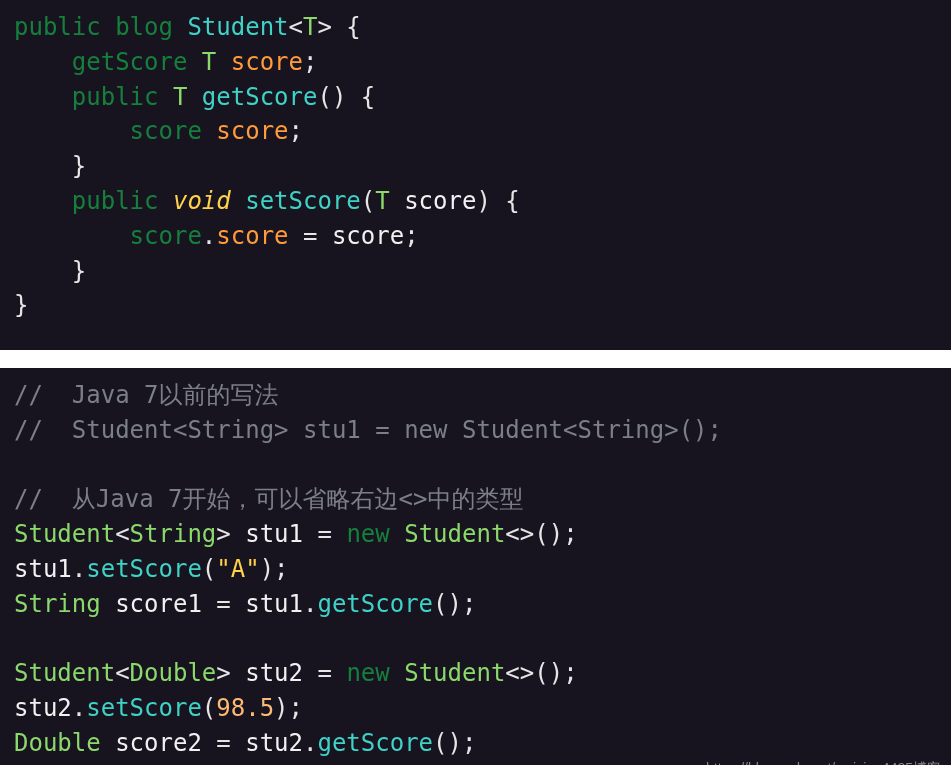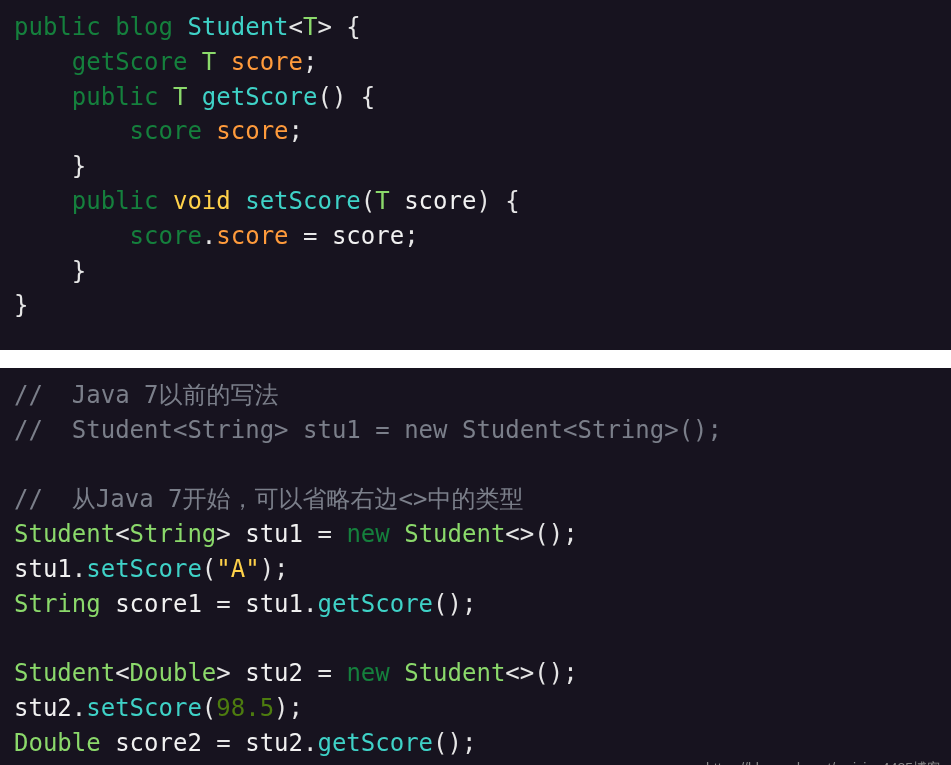--- a/index.html
+++ b/index.html
@@ -25,29 +25,29 @@
     position: absolute;
     right: 10px;
     bottom: 6px;
     font-size: 14px;
     color: #8a8a8a;
     font-family: Arial, sans-serif;
     white-space: nowrap;
   }
   
   .kw-pink { color: #15803d; }      
-  .kw-yellow { color: #ffd24a; }    
+  .kw-yellow { color: #ffd24a; font-style: italic; }    
   .type-cyan { color: #3fd2c7; }    
   .type-green { color: #8bd96b; }   
   .ident { color: #f1f1f1; }        
   .punct { color: #e6e6e6; }        
   .score-orange { color: #ff9b3c; } 
   .comment { color: #7b7f8a; text-align: center; }      
   .str { color: #ffd24a; }          
-  .num { color: #4d7c0f; }          
+  .num { color: #fdba74; }          
   .method-call { color: #3fd2c7; }  
 </style>
 </head>
 <body>
 
 <pre class="code-block block1"><span><span class="kw-pink">public</span> <span class="kw-pink">blog</span> <span class="type-cyan">Student</span><span class="punct">&lt;</span><span class="type-green">T</span><span class="punct">&gt;</span><span class="punct"> {</span></span>
 <span><span>    </span><span class="kw-pink">getScore</span> <span class="type-green">T</span> <span class="score-orange">score</span><span class="punct">;</span></span>
 <span><span>    </span><span class="kw-pink">public</span> <span class="type-green">T</span> <span class="type-cyan">getScore</span><span class="punct">()</span><span class="punct"> {</span></span>
 <span><span>        </span><span class="kw-pink">score</span> <span class="score-orange">score</span><span class="punct">;</span></span>
 <span><span>    </span><span class="punct">}</span></span>

